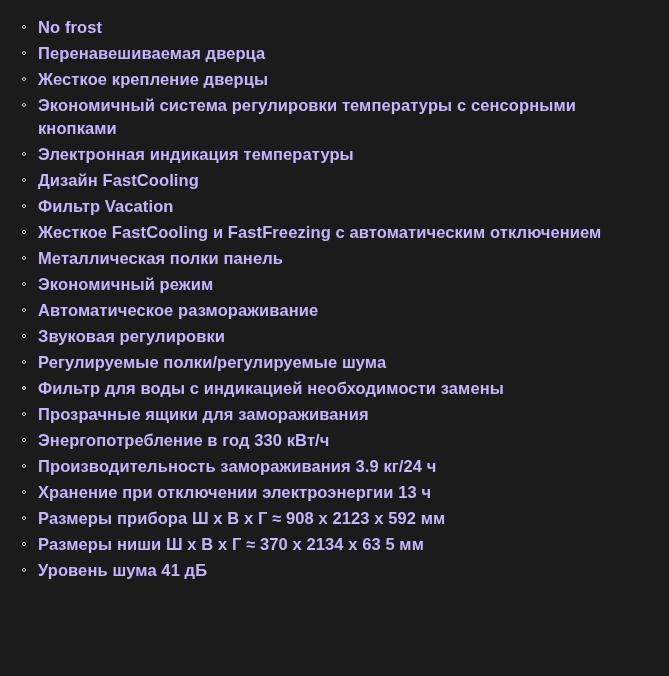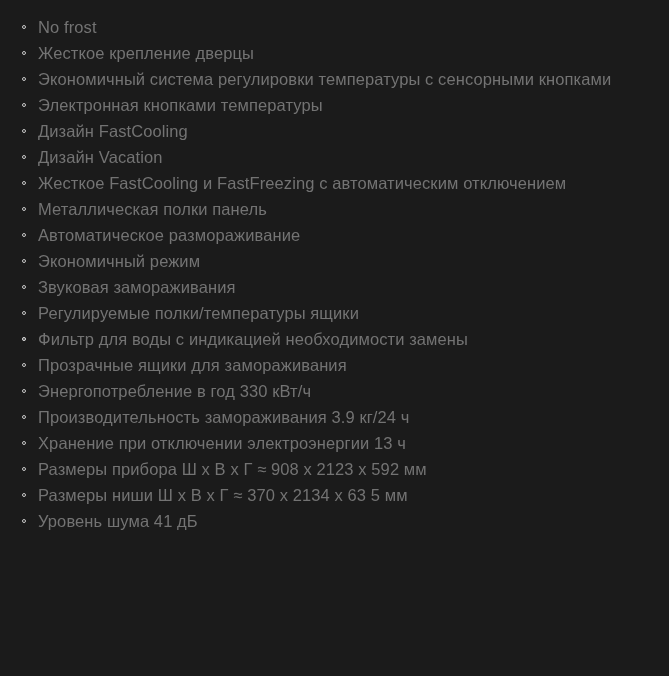--- a/index.html
+++ b/index.html
@@ -33,80 +33,84 @@
     height: 4px;
     border: 1px solid var(--bullet-color);
     border-radius: 50%;
     display: block;
   }
 </style>
 </head>
 <body style="background-color: rgb(27, 27, 27);">
 
 <div class="page">
-  <ul class="features" style="color: #737373;">
+  <ul class="features" style="color: #c4b5fd; font-weight: bold;">
   <li class="feature">
     <span class="bullet"></span>
     <span class="feature-text">No frost</span>
   </li>
 
+  <li class="feature">
+    <span class="bullet"></span>
+    <span class="feature-text">Перенавешиваемая дверца</span>
+  </li>
 
   <li class="feature">
     <span class="bullet"></span>
     <span class="feature-text">Жесткое крепление дверцы</span>
   </li>
 
   <li class="feature">
     <span class="bullet"></span>
     <span class="feature-text">Экономичный система регулировки температуры с сенсорными кнопками</span>
   </li>
 
   <li class="feature">
     <span class="bullet"></span>
-    <span class="feature-text">Электронная кнопками температуры</span>
+    <span class="feature-text">Электронная индикация температуры</span>
   </li>
 
   <li class="feature">
     <span class="bullet"></span>
     <span class="feature-text">Дизайн FastCooling</span>
   </li>
 
   <li class="feature">
     <span class="bullet"></span>
-    <span class="feature-text">Дизайн Vacation</span>
+    <span class="feature-text">Фильтр Vacation</span>
   </li>
 
   <li class="feature">
     <span class="bullet"></span>
     <span class="feature-text">Жесткое FastCooling и FastFreezing с автоматическим отключением</span>
   </li>
 
   <li class="feature">
     <span class="bullet"></span>
     <span class="feature-text">Металлическая полки панель</span>
   </li>
 
   <li class="feature">
     <span class="bullet"></span>
+    <span class="feature-text">Экономичный режим</span>
+  </li>
+
+  <li class="feature">
+    <span class="bullet"></span>
     <span class="feature-text">Автоматическое размораживание</span>
   </li>
 
   <li class="feature">
     <span class="bullet"></span>
-    <span class="feature-text">Экономичный режим</span>
+    <span class="feature-text">Звуковая регулировки</span>
   </li>
 
   <li class="feature">
     <span class="bullet"></span>
-    <span class="feature-text">Звуковая замораживания</span>
-  </li>
-
-  <li class="feature">
-    <span class="bullet"></span>
-    <span class="feature-text">Регулируемые полки/температуры ящики</span>
+    <span class="feature-text">Регулируемые полки/регулируемые шума</span>
   </li>
 
   <li class="feature">
     <span class="bullet"></span>
   </li>
 
   <li class="feature">
     <span class="bullet"></span>
     <span class="feature-text">Фильтр для воды с индикацией необходимости замены</span>
   </li>

